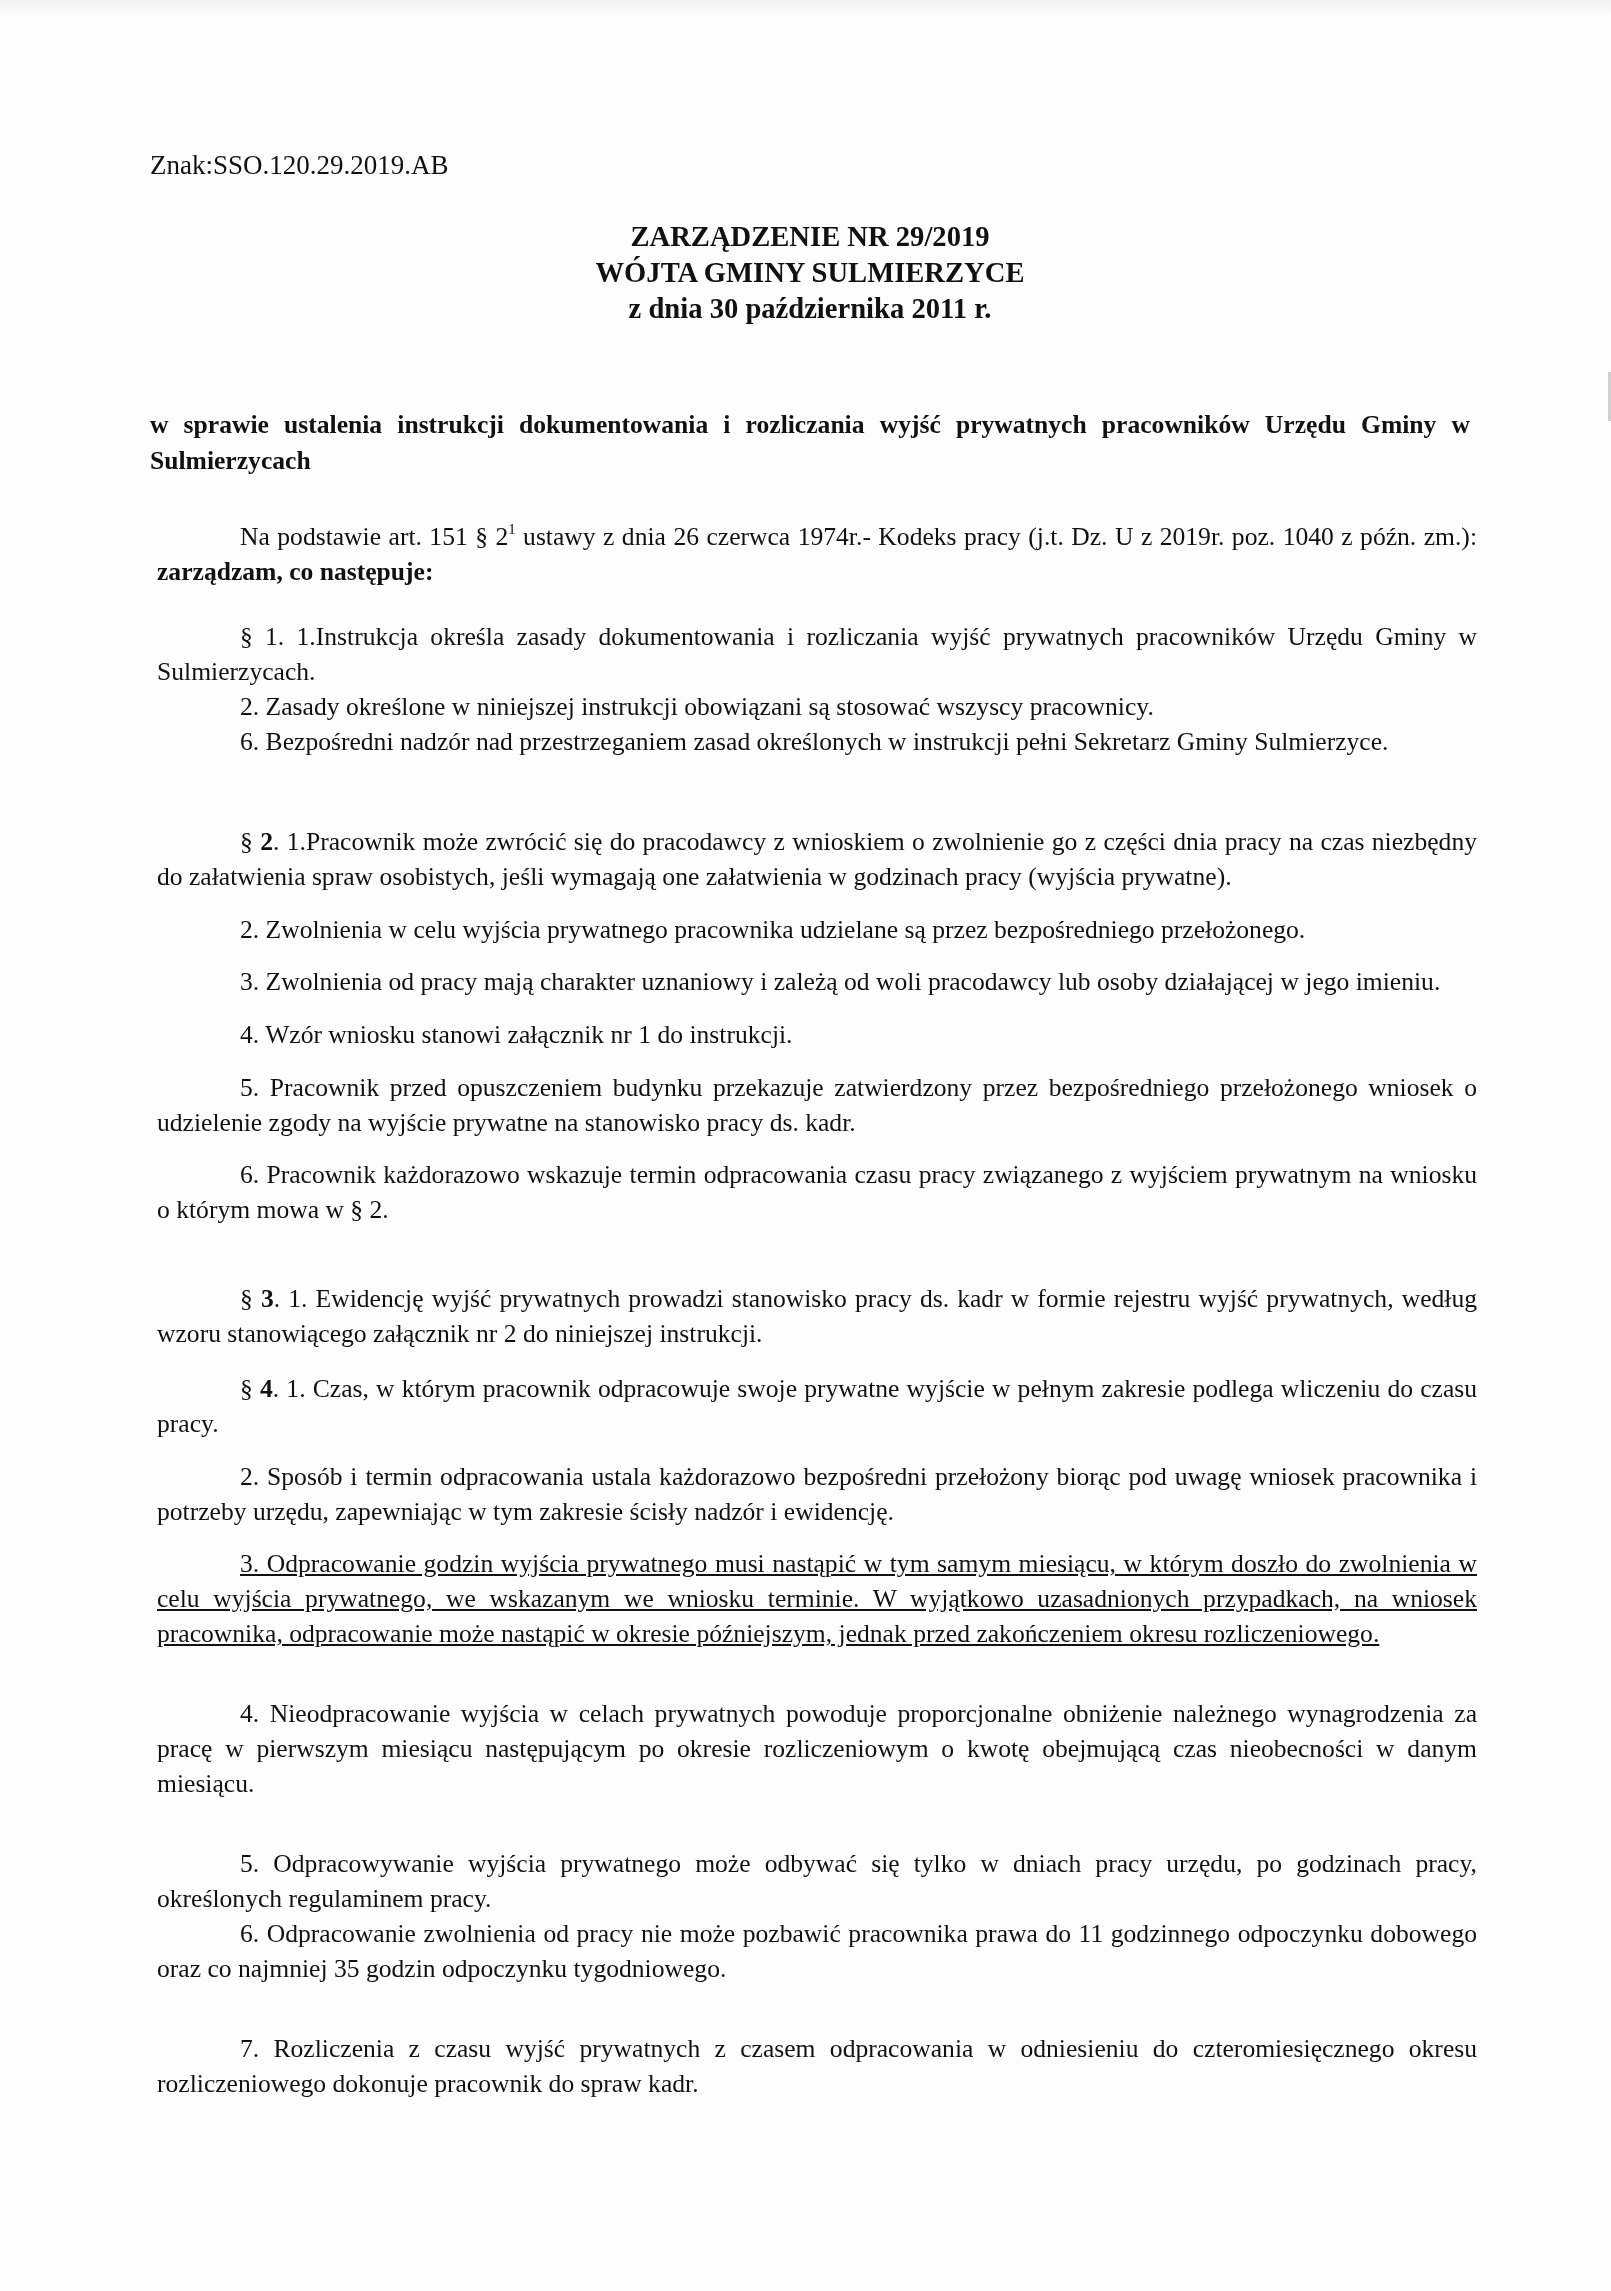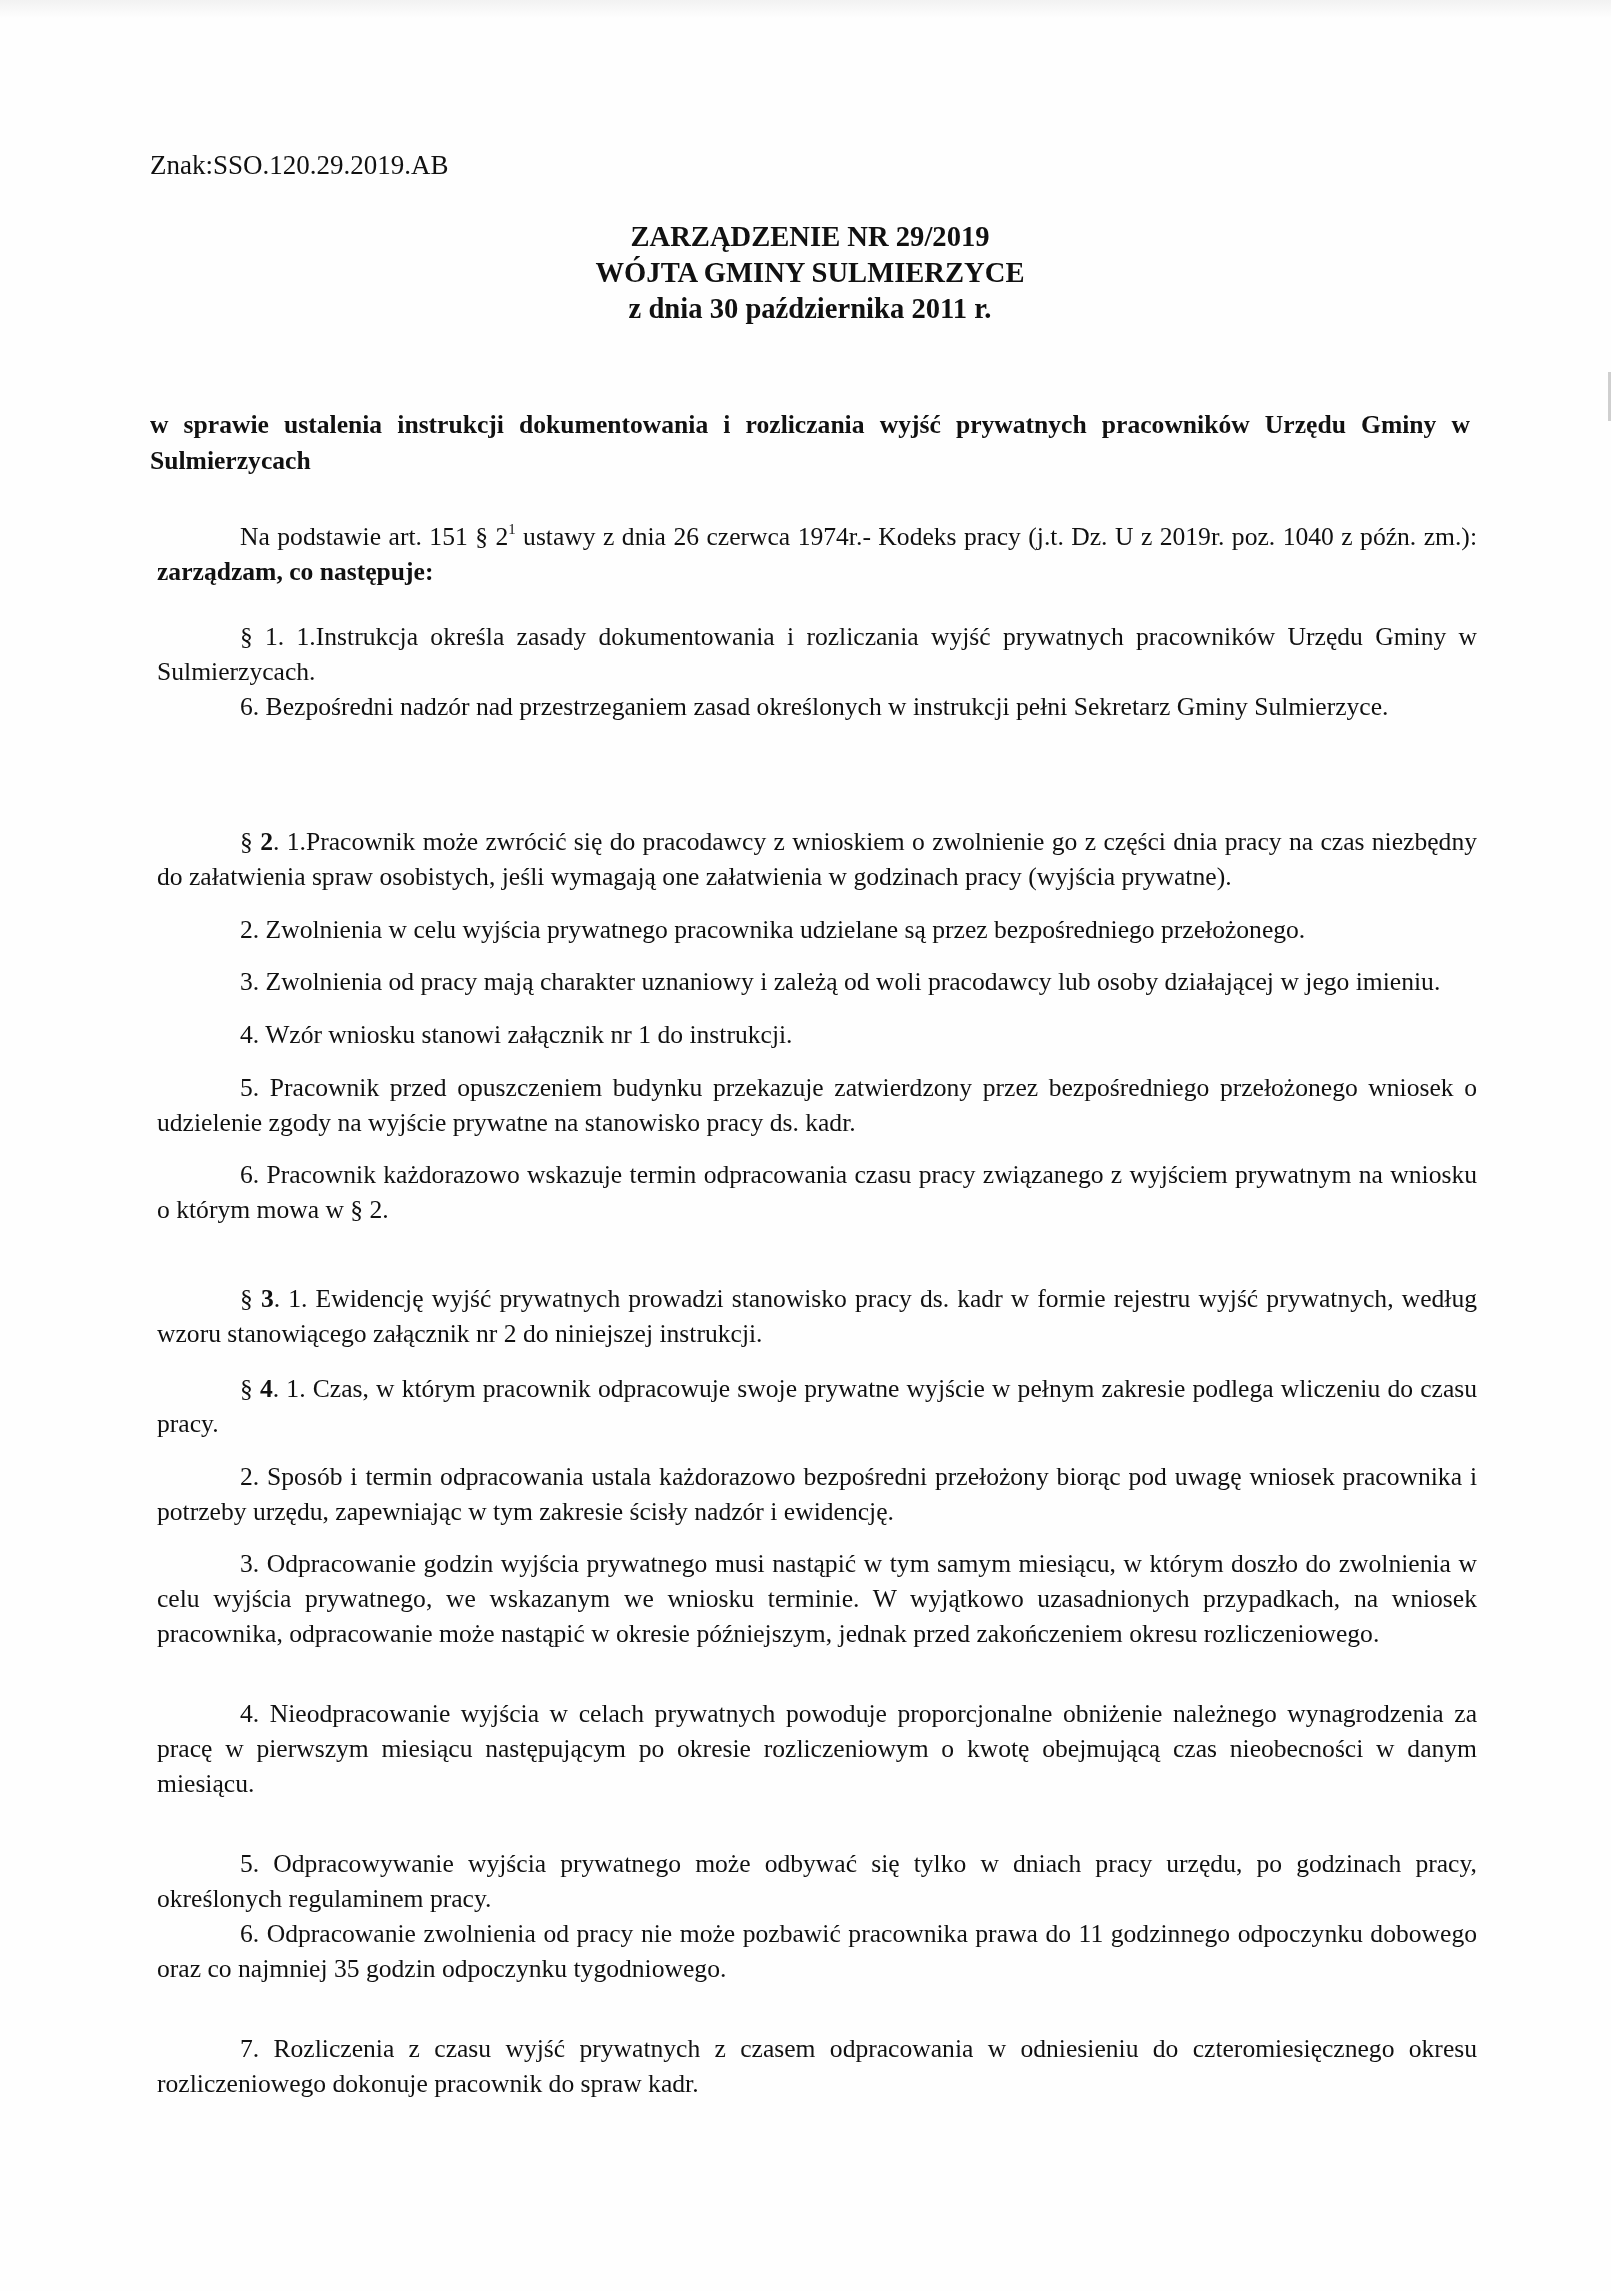--- a/index.html
+++ b/index.html
@@ -59,40 +59,41 @@
   </div>
 
   <div class="subject">w sprawie  ustalenia instrukcji dokumentowania i rozliczania wyjść prywatnych pracowników Urzędu Gminy w Sulmierzycach</div>
 
   <div class="block" style="top:512px;">
     <p><span>Na podstawie  art. 151 § 2</span><span class="sup">1</span><span>  ustawy z dnia  26 czerwca 1974r.- Kodeks pracy (j.t. Dz. U z 2019r. poz. 1040 z późn. zm.): </span><b>zarządzam, co następuje:</b></p>
   </div>
 
   <div class="block" style="top:619px;">
     <p><span>§ 1.</span><span> 1.Instrukcja określa zasady dokumentowania i rozliczania wyjść prywatnych pracowników Urzędu Gminy w Sulmierzycach.</span></p>
+    <p>2. Zasady określone w niniejszej instrukcji obowiązani są stosować wszyscy pracownicy.</p>
     <p>6. Bezpośredni nadzór nad przestrzeganiem zasad określonych w instrukcji pełni Sekretarz Gminy Sulmierzyce.</p>
   </div>
 
   <div class="block" style="top:824px;">
     <p><span>§ </span><b>2</b><span>. </span><span>1.Pracownik może zwrócić  się do pracodawcy z wnioskiem o zwolnienie go z części dnia pracy na czas niezbędny do załatwienia spraw osobistych,  jeśli wymagają one  załatwienia w godzinach pracy  (wyjścia prywatne).</span></p>
     <p class="gap" style="margin-top:17.7px;">2. Zwolnienia w celu  wyjścia prywatnego pracownika  udzielane są przez  bezpośredniego przełożonego.</p>
     <p class="gap" style="margin-top:17.7px;">3.  Zwolnienia od pracy mają charakter uznaniowy i zależą od woli pracodawcy lub osoby działającej w jego imieniu.</p>
     <p class="gap" style="margin-top:17.7px;">4. Wzór wniosku stanowi załącznik nr 1 do instrukcji.</p>
     <p class="gap" style="margin-top:17.7px;">5. Pracownik przed opuszczeniem budynku przekazuje zatwierdzony przez bezpośredniego przełożonego wniosek o udzielenie zgody na wyjście prywatne na stanowisko pracy ds. kadr.</p>
     <p class="gap" style="margin-top:17.7px;">6. Pracownik każdorazowo wskazuje termin odpracowania czasu pracy związanego z wyjściem prywatnym na wniosku o którym mowa w § 2.</p>
   </div>
 
   <div class="block" style="top:1281px;">
     <p><span>§ </span><b>3</b><span>. </span><span>1. Ewidencję wyjść prywatnych prowadzi stanowisko pracy ds. kadr w formie rejestru wyjść prywatnych, według wzoru stanowiącego załącznik nr 2 do niniejszej instrukcji.</span></p>
   </div>
 
   <div class="block" style="top:1371px;">
     <p><span>§ </span><b>4</b><span>. </span><span>1.  Czas, w którym pracownik odpracowuje swoje prywatne wyjście w pełnym zakresie podlega wliczeniu do czasu pracy.</span></p>
     <p class="gap" style="margin-top:17.7px;">2. Sposób i termin odpracowania ustala każdorazowo bezpośredni przełożony biorąc pod uwagę wniosek pracownika i potrzeby urzędu, zapewniając w tym zakresie ścisły nadzór i ewidencję.</p>
-    <p class="gap" style="margin-top:17.7px;">3. Odpracowanie godzin wyjścia prywatnego musi nastąpić  w tym samym miesiącu, w którym doszło do zwolnienia w celu wyjścia prywatnego, we wskazanym we wniosku terminie. W wyjątkowo uzasadnionych przypadkach, na wniosek pracownika, odpracowanie może nastąpić w okresie późniejszym, jednak przed zakończeniem okresu rozliczeniowego.</p>
+    <p class="gap" style="margin-top:17.7px;text-decoration:underline;">3. Odpracowanie godzin wyjścia prywatnego musi nastąpić  w tym samym miesiącu, w którym doszło do zwolnienia w celu wyjścia prywatnego, we wskazanym we wniosku terminie. W wyjątkowo uzasadnionych przypadkach, na wniosek pracownika, odpracowanie może nastąpić w okresie późniejszym, jednak przed zakończeniem okresu rozliczeniowego.</p>
     <p class="gap" style="margin-top:45px;">4. Nieodpracowanie wyjścia w celach prywatnych powoduje proporcjonalne obniżenie należnego wynagrodzenia za pracę w pierwszym miesiącu następującym po okresie rozliczeniowym o kwotę obejmującą czas nieobecności w danym miesiącu.</p>
     <p class="gap" style="margin-top:45px;">5. Odpracowywanie wyjścia prywatnego może odbywać się tylko w dniach pracy urzędu, po godzinach pracy, określonych regulaminem pracy.</p>
     <p>6. Odpracowanie zwolnienia od pracy nie może pozbawić pracownika prawa do 11 godzinnego odpoczynku dobowego oraz co najmniej  35 godzin odpoczynku tygodniowego.</p>
     <p class="gap" style="margin-top:45px;">7. Rozliczenia z czasu wyjść prywatnych z czasem odpracowania w odniesieniu do czteromiesięcznego okresu rozliczeniowego dokonuje pracownik do spraw kadr.</p>
   </div>
 
 </div>
 
 
 </body></html>

